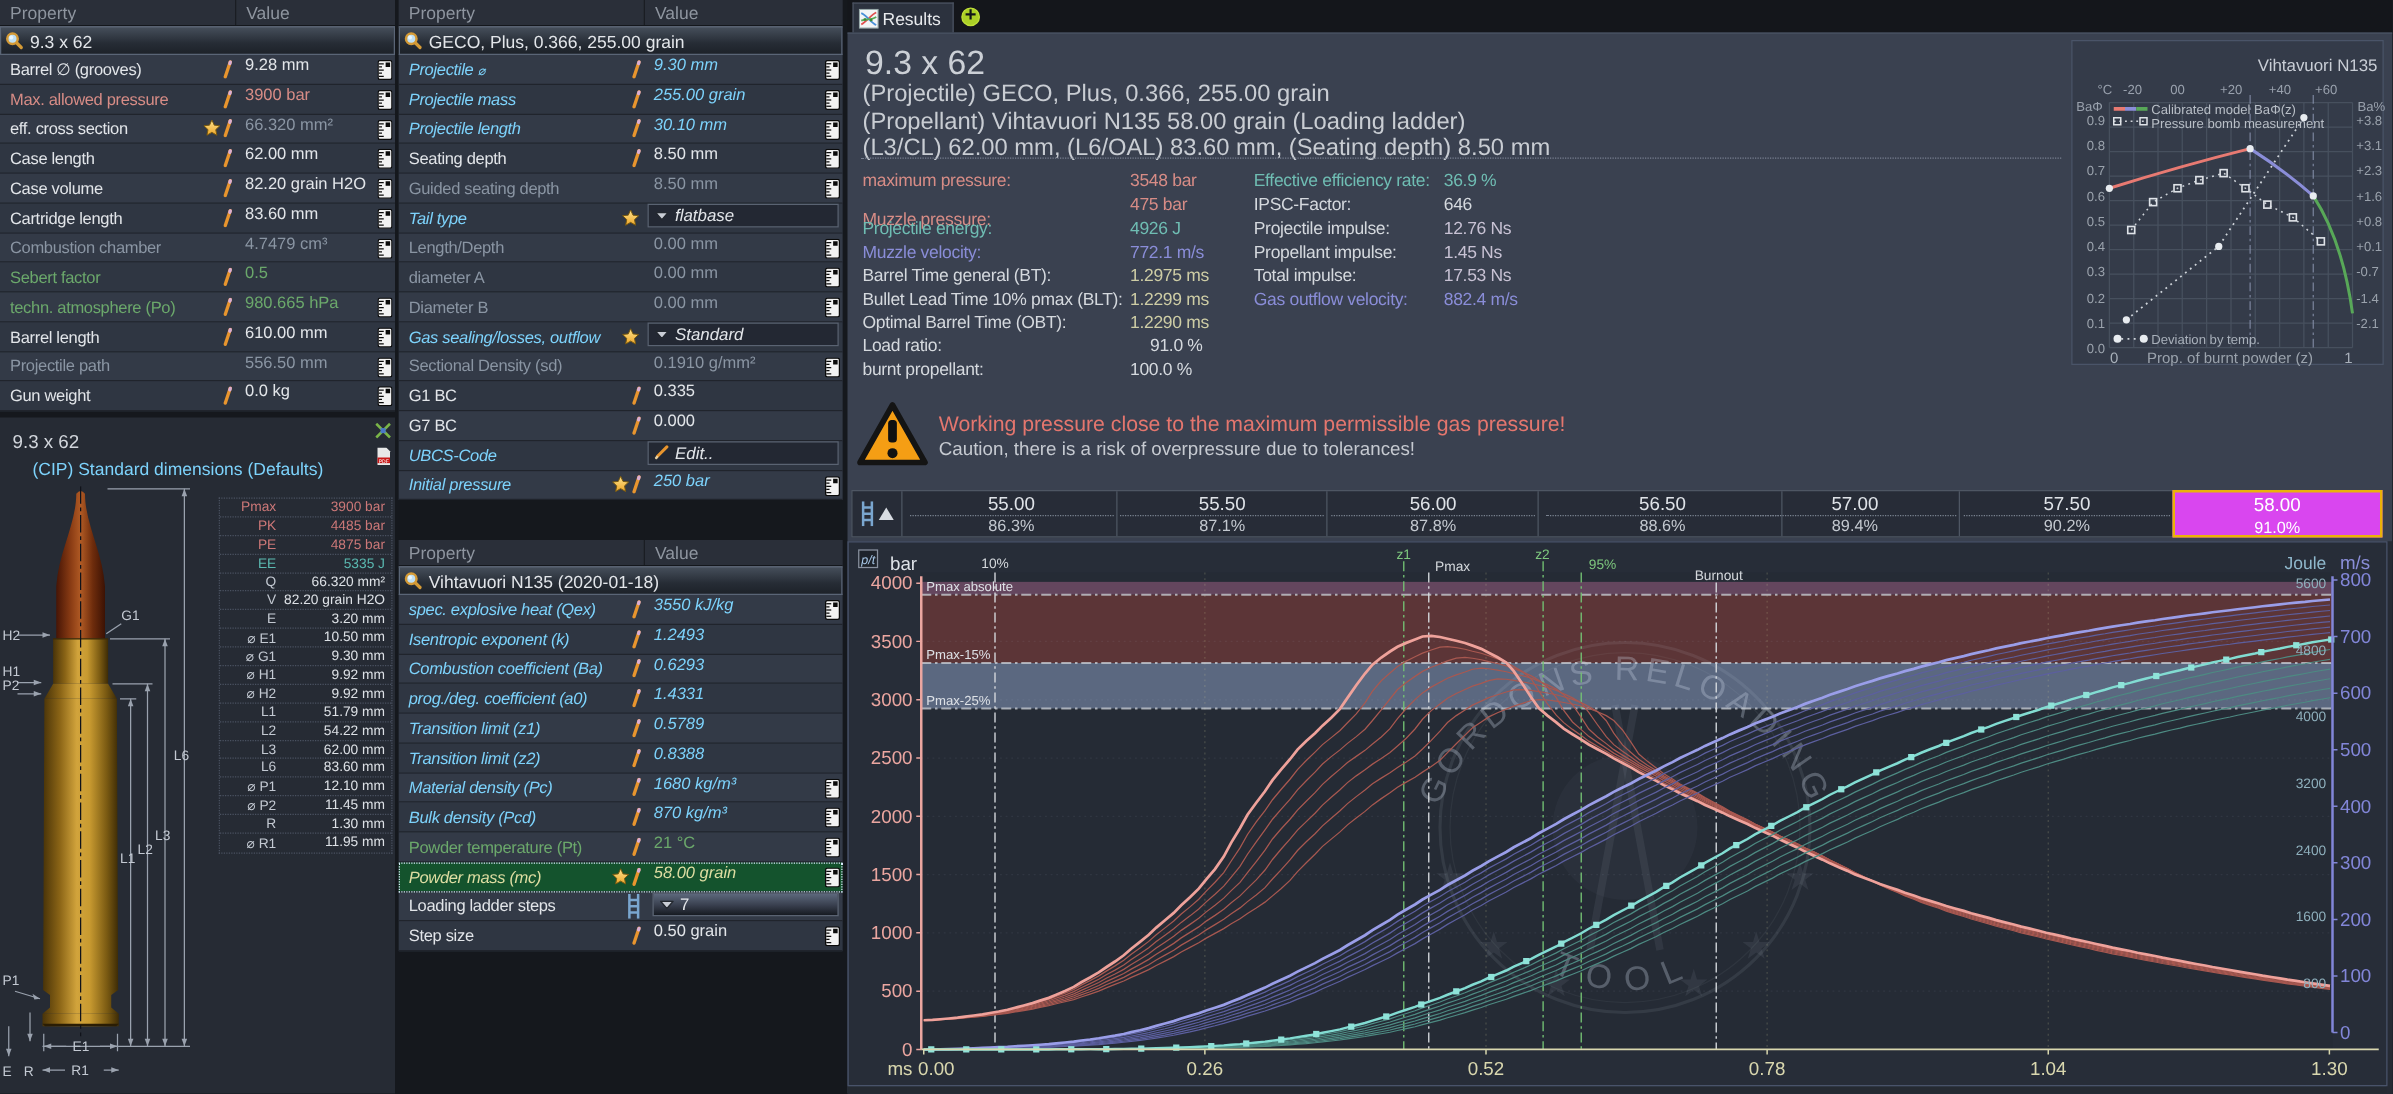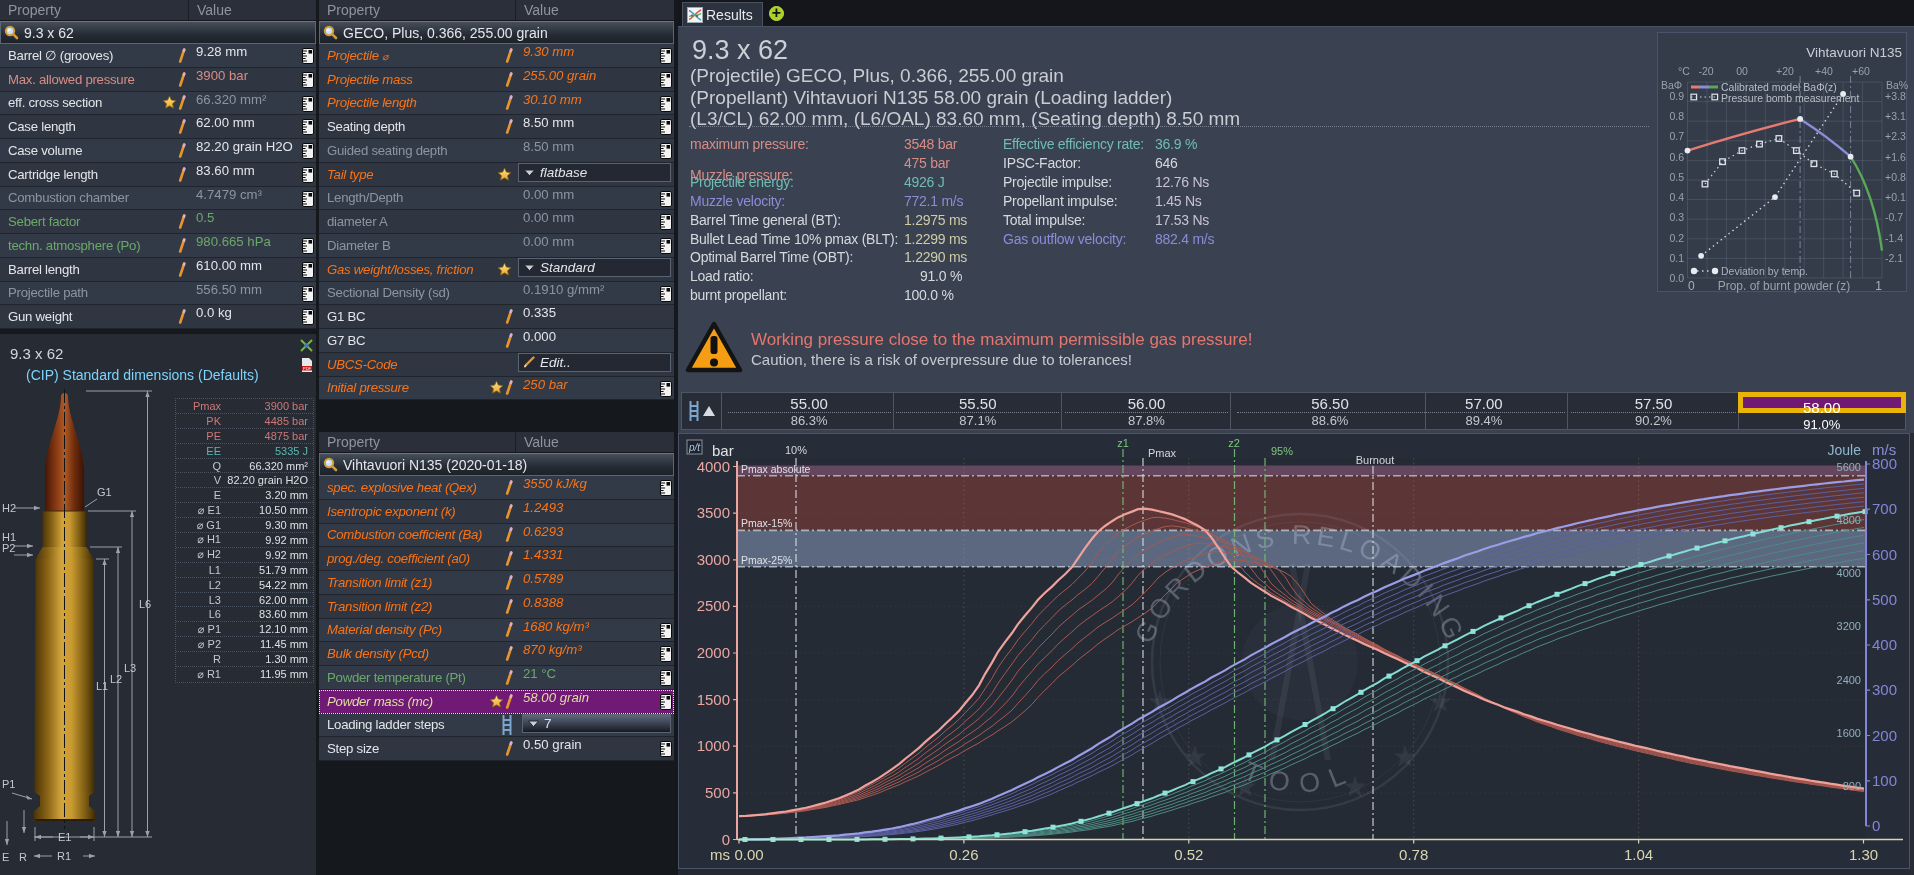--- a/index.html
+++ b/index.html
@@ -3,30 +3,30 @@
 *{margin:0;padding:0;box-sizing:border-box}
 html,body{width:1914px;height:875px;overflow:hidden;background:#15181d;font-family:"Liberation Sans",sans-serif;}
 #app{position:relative;width:1914px;height:875px;background:#15181d}
 .tbl{position:absolute;background:#262b34;}
 .thead{display:flex;height:21px;background:#2a2f39;border-bottom:1px solid #14171c;color:#8e959f;font-size:14px;}
 .th1{width:var(--lw);padding:2px 0 0 8px;border-right:1px solid #1a1d23}
 .th2{flex:1;padding:2px 0 0 8px}
 .tsearch{display:flex;align-items:center;height:23px;background:linear-gradient(#454e5a,#262c35 60%,#1d2229);border:1px solid #5a6576;border-top-color:#6b7687;box-sizing:border-box;color:#e3e6ea;font-size:14px}
 .trow{display:flex;height:23.75px;background:#2f3642;border-bottom:1px solid #20242c;font-size:13.2px;align-items:center}
 .trow:nth-child(odd){background:#333a47}
-.trow.sel{background:#701a75;outline:1px dotted #d7e9fa;outline-offset:-1px}
+.trow.sel{background:#14532d;outline:1px dotted #d7e9fa;outline-offset:-1px}
 .trow.sel .tl,.trow.sel .val{color:#dedda2}
 .tl{width:calc(var(--lw) - 30px);padding-left:8px;white-space:nowrap;overflow:visible;letter-spacing:-0.25px}
 .tv{flex:1;display:flex;position:relative;height:100%}
 .pre{width:30px;display:flex;justify-content:flex-end;align-items:center;flex:0 0 auto;padding-right:3px}
 .val{padding-left:7px;white-space:nowrap}
 .ric{position:absolute;right:2px;top:4px}
 .star{margin-right:1px;flex:0 0 auto}
 .wh{color:#e2e5e9}.gy{color:#8a95a3}.gn{color:#6ba86b}.sal{color:#d78c86}
-.it{color:#f97316;font-style:italic}
+.it{color:#7dd3fc;font-style:italic}
 .cbox.grad{background:linear-gradient(#5d687c,#3a4150 52%,#171b22)}
 .cbox{flex:1;display:flex;align-items:center;height:19px;margin:0 3px 0 2px;background:#232833;border:1px solid #5a6372;color:#e2e5e9;font-size:13.5px;white-space:nowrap}
 .pb{position:absolute;left:0;top:334px;width:316px;height:541px;background:#262b34}
 .dimtbl{position:absolute;left:175px;top:64px;width:139px;border:1px dotted #4a5260}
 .dimrow{display:flex;height:14.9px;border-bottom:1px dotted #4a5260;font-size:11px;align-items:center}
 .dimrow:last-child{border-bottom:none}
 .dl{width:45px;text-align:right;flex:0 0 auto;padding-right:0}
 .dv{flex:1;text-align:right;padding-right:5px}
 .dl.r,.dv.r{color:#cc7878}.dl.t,.dv.t{color:#5ab8b0}.dl.w{color:#c3c9d2}.dv.w{color:#dde1e6}
 .right{position:absolute;left:678px;top:0;width:1236px;height:875px;background:#15181d}
@@ -38,21 +38,21 @@
 .kl{position:absolute;font-size:14px;white-space:nowrap;letter-spacing:-0.25px}
 .teal{color:#6fbdb3}.pur{color:#8a8dd8}.wh2{color:#d5d9de}.kha{color:#cecda5}.lav{color:#c8c2d4}
 .dotsep{position:absolute;left:11px;top:100px;width:960px;border-top:1px dotted #788090}
 .minichart{position:absolute;left:979px;top:6px;width:250px;height:260px;background:#343b49;border:1px solid #4a5468}
 .ladtbl{position:absolute;left:3px;top:365.5px;width:1225px;height:38px;border:1px solid #4e5663;background:#272c37}
 .lstep-icon{position:absolute;left:0;top:0;width:40px;height:36px;border-right:1px solid #4e5663;display:flex;align-items:center;justify-content:center;gap:3px}
 .uptri{width:0;height:0;border-left:6px solid transparent;border-right:6px solid transparent;border-bottom:10px solid #d8dce2}
 .lcell{position:absolute;top:0;height:36px;border-right:1px solid #4e5663;text-align:center}
 .lv{font-size:15px;color:#dfe3e8;margin-top:2px}
 .lp{font-size:13px;color:#c3c8cf;border-top:1px dotted #7a8290;margin:0 2px}
-.lcell.hl{background:#701a75;border:5px solid #eab308;top:-1px;height:21px}
+.lcell.hl{background:#d946ef;border:2px solid #eab308;top:-1px;height:38px}
 .lcell.hl .lv{color:#fff}.lcell.hl .lp{color:#fff;border-top:none;padding-top:1px}
 .chartpanel{position:absolute;left:0px;top:407px;width:1232px;height:436px;background:#272d38;border:1px solid #49536a}
 .chart{position:absolute;left:1px;top:-1px}
 .rtitle{position:absolute;left:14px;top:9px;font-size:27px;color:#ccd0d6}
 .rline{position:absolute;left:12px;font-size:19px;line-height:20px;color:#c9cdd3;white-space:nowrap}
 </style></head>
 <body>
 <div id="app">
 <div class="tbl" style="left:0px;top:0px;width:316px;--lw:189px;">
       <div class="thead">
@@ -721,21 +721,21 @@
 <line x1="1" y1="3" x2="5" y2="3"></line>
               <line x1="1" y1="5.5" x2="3.6" y2="5.5"></line>
               <line x1="1" y1="8" x2="5" y2="8"></line>
               <line x1="1" y1="10.5" x2="3.6" y2="10.5"></line>
               <line x1="1" y1="13" x2="5" y2="13"></line>
             </g>
           </svg>
         </div>
       </div>
       <div class="trow">
-        <div class="tl it">Gas weight/losses, friction</div>
+        <div class="tl it">Gas sealing/losses, outflow</div>
         <div class="tv">
           <span class="pre">
             <svg class="star" width="15" height="15" viewBox="0 0 15 15">
               <defs>
                 <linearGradient id="sg" x1="0" y1="0" x2="0" y2="1">
                   <stop offset="0" stop-color="#ffe48e"></stop>
                   <stop offset="1" stop-color="#eda629"></stop>
                 </linearGradient>
               </defs>
               <path d="M7.5 1 L9.4 5.1 L13.9 5.6 L10.6 8.7 L11.5 13.2 L7.5 10.9 L3.5 13.2 L4.4 8.7 L1.1 5.6 L5.6 5.1 Z" fill="url(#sg)" stroke="#7a5a10" stroke-width="0.8" stroke-linejoin="round"></path>

